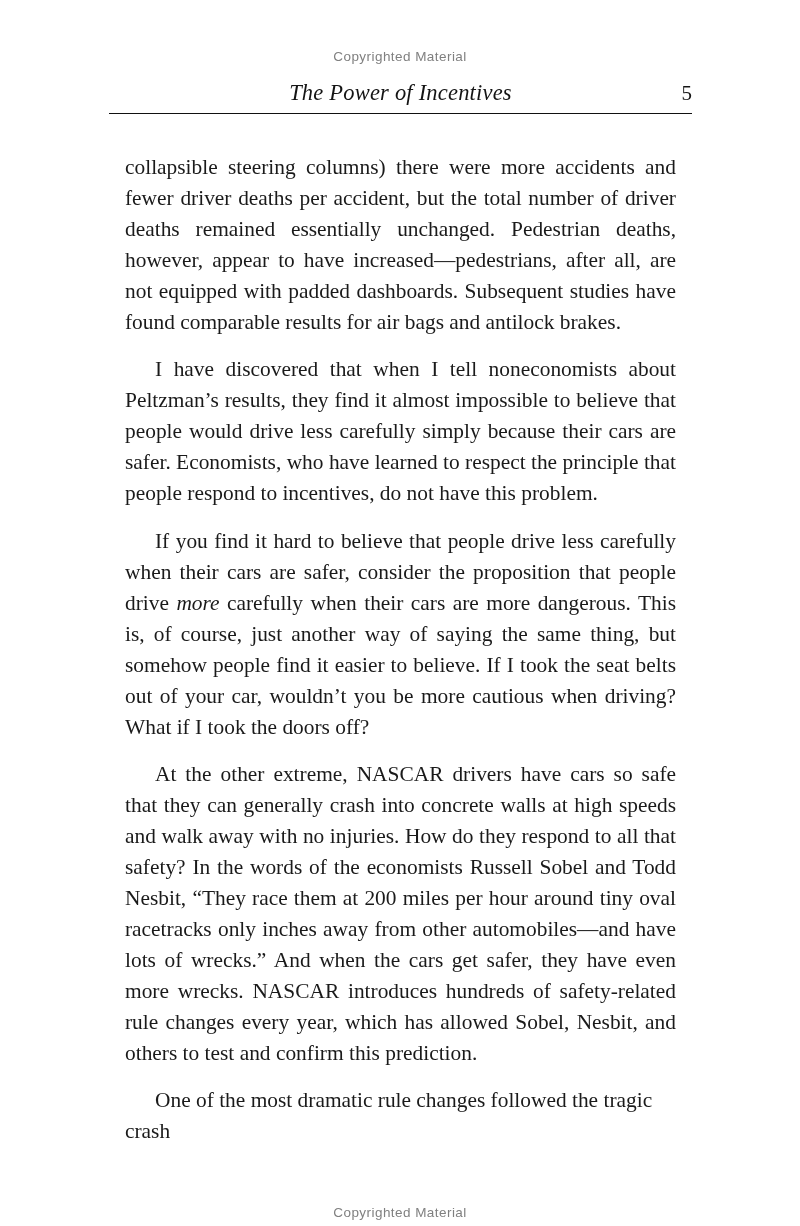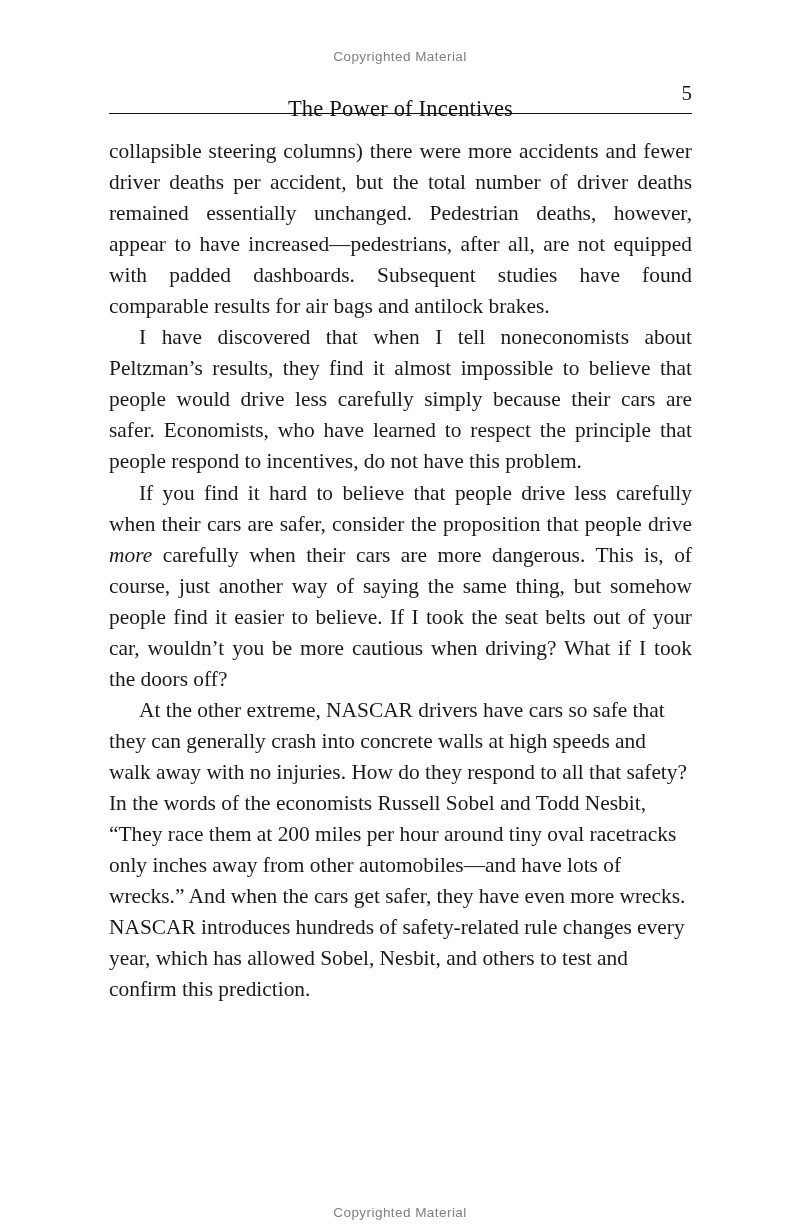--- a/index.html
+++ b/index.html
@@ -44,23 +44,24 @@
   .running-head {
     position: absolute;
     left: 109px;
     top: 80px;
     width: 583px;
     height: 30px;
   }
   .running-title {
     position: absolute;
     left: 0;
-    top: 16px;
+    top: 0;
     width: 583px;
     text-align: center;
+    font-style: italic;
     font-size: 22.5px;
     letter-spacing: 0.2px;
     color: #141414;
     white-space: nowrap;
   }
   .folio {
     position: absolute;
     right: 0;
     top: 1px;
     font-size: 21px;
@@ -82,21 +83,21 @@
     top: 136px;
     width: 583px;
     font-size: 21.4px;
     line-height: 31.05px;
     text-align: justify;
     text-justify: inter-word;
     color: #1a1a1a;
     hyphens: none;
   }
   .body-text p {
-    margin: 0;
+    margin: 16px;
     text-indent: 0;
   }
   .body-text p.indented {
     text-indent: 30px;
   }
   .body-text p:last-child {
     text-align: left;
   }
   .body-text em {
     font-style: italic;
@@ -122,18 +123,19 @@
 
     <p class="indented">I have discovered that when I tell noneconomists about Peltzman’s results, they find it almost impossible to believe that people would drive less carefully simply because their cars are safer. Economists, who have learned to respect the principle that people respond to incentives, do not have this problem.</p>
 
     <p class="indented">
       <span>If you find it hard to believe that people drive less carefully when their cars are safer, consider the proposition that people drive </span><em>more</em><span> carefully when their cars are more dangerous. This is, of course, just another way of saying the same thing, but somehow people find it easier to believe. If I took the seat belts out of your car, wouldn’t you be more cautious when driving? What if I took the doors off?</span>
     </p>
 
 
     <p class="indented">At the other extreme, NASCAR drivers have cars so safe that they can generally crash into concrete walls at high speeds and walk away with no injuries. How do they respond to all that safety? In the words of the economists Russell Sobel and Todd Nesbit, “They race them at 200 miles per hour around tiny oval racetracks only inches away from other automobiles—and have lots of wrecks.” And when the cars get safer, they have even more wrecks. NASCAR introduces hundreds of safety-related rule changes every year, which has allowed Sobel, Nesbit, and others to test and confirm this prediction.</p>
 
+    <p class="indented">One of the most dramatic rule changes followed the tragic crash</p>
 
   </div>
 
   <div class="watermark watermark-bottom">Copyrighted Material</div>
 
 </div>
 
 </body></html>

